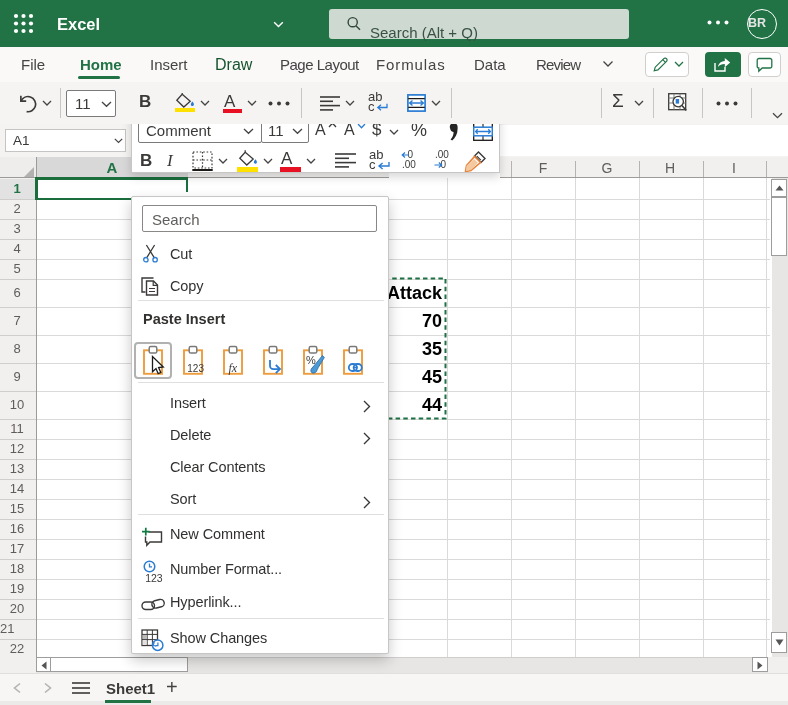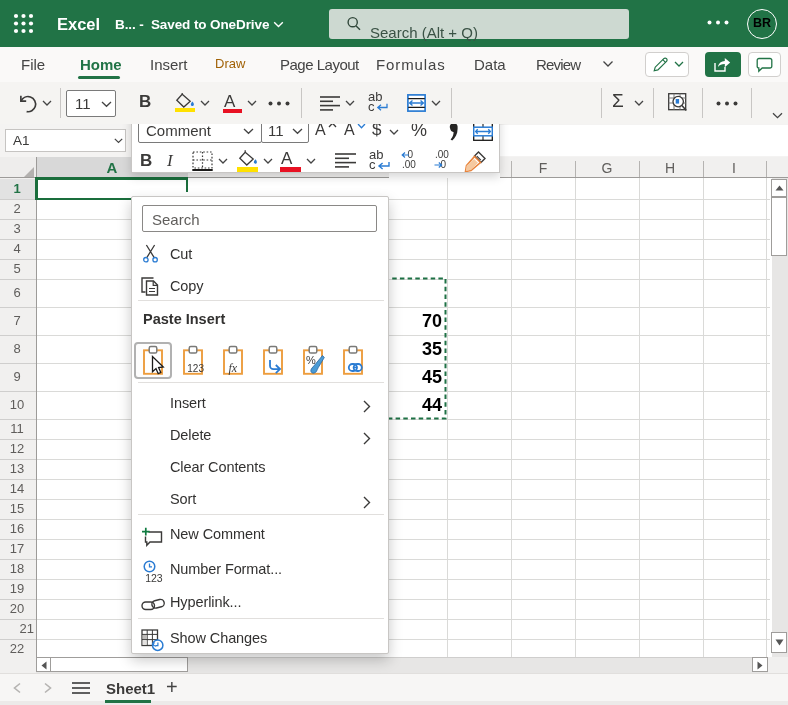--- a/index.html
+++ b/index.html
@@ -42,21 +42,21 @@
 <div class="abs" style="left:0;top:419px;width:34px;height:20px;font-size:13px;color:#5f5d5b;text-align:center;line-height:20px;">11</div>
 <div class="abs" style="left:0;top:439px;width:34px;height:20px;font-size:13px;color:#5f5d5b;text-align:center;line-height:20px;">12</div>
 <div class="abs" style="left:0;top:459px;width:34px;height:20px;font-size:13px;color:#5f5d5b;text-align:center;line-height:20px;">13</div>
 <div class="abs" style="left:0;top:479px;width:34px;height:20px;font-size:13px;color:#5f5d5b;text-align:center;line-height:20px;">14</div>
 <div class="abs" style="left:0;top:499px;width:34px;height:20px;font-size:13px;color:#5f5d5b;text-align:center;line-height:20px;">15</div>
 <div class="abs" style="left:0;top:519px;width:34px;height:20px;font-size:13px;color:#5f5d5b;text-align:center;line-height:20px;">16</div>
 <div class="abs" style="left:0;top:539px;width:34px;height:20px;font-size:13px;color:#5f5d5b;text-align:center;line-height:20px;">17</div>
 <div class="abs" style="left:0;top:559px;width:34px;height:20px;font-size:13px;color:#5f5d5b;text-align:center;line-height:20px;">18</div>
 <div class="abs" style="left:0;top:579px;width:34px;height:20px;font-size:13px;color:#5f5d5b;text-align:center;line-height:20px;">19</div>
 <div class="abs" style="left:0;top:599px;width:34px;height:20px;font-size:13px;color:#5f5d5b;text-align:center;line-height:20px;">20</div>
-<div class="abs" style="left:0;top:619px;width:34px;height:20px;font-size:13px;color:#5f5d5b;text-align:right;line-height:20px;">21</div>
+<div class="abs" style="left:0;top:619px;width:34px;height:20px;font-size:13px;color:#5f5d5b;text-align:left;line-height:20px;">21</div>
 <div class="abs" style="left:0;top:639px;width:34px;height:20px;font-size:13px;color:#5f5d5b;text-align:center;line-height:20px;">22</div>
 <div class="abs" style="left:0;top:199px;width:36px;height:1px;background:#cfcecd;"></div>
 <div class="abs" style="left:0;top:219px;width:36px;height:1px;background:#cfcecd;"></div>
 <div class="abs" style="left:0;top:239px;width:36px;height:1px;background:#cfcecd;"></div>
 <div class="abs" style="left:0;top:259px;width:36px;height:1px;background:#cfcecd;"></div>
 <div class="abs" style="left:0;top:279px;width:36px;height:1px;background:#cfcecd;"></div>
 <div class="abs" style="left:0;top:307px;width:36px;height:1px;background:#cfcecd;"></div>
 <div class="abs" style="left:0;top:335px;width:36px;height:1px;background:#cfcecd;"></div>
 <div class="abs" style="left:0;top:363px;width:36px;height:1px;background:#cfcecd;"></div>
 <div class="abs" style="left:0;top:391px;width:36px;height:1px;background:#cfcecd;"></div>
@@ -147,20 +147,21 @@
 
   <div class="abs" style="left:35px;top:177px;width:153px;height:2.5px;background:#1a6e3c;"></div>
     <div class="abs" style="left:35px;top:177px;width:2.5px;height:23px;background:#1a6e3c;"></div>
     <div class="abs" style="left:185.5px;top:177px;width:2.5px;height:15px;background:#1a6e3c;"></div>
     <div class="abs" style="left:35px;top:197.5px;width:153px;height:2.5px;background:#1a6e3c;"></div>
 
   <svg class="abs" style="left:383px;top:277px;" width="64" height="143" viewBox="0 0 64 143">
       <rect x="1.5" y="1.5" width="61" height="140" fill="none" stroke="#1e7145" stroke-width="2" stroke-dasharray="4.5 3.2"></rect>
     </svg>
 
+  <div class="abs" style="left:350px;top:279px;width:92px;height:28px;font-size:18px;font-weight:bold;color:#000;text-align:right;line-height:28px;">Attack</div>
   <div class="abs" style="left:350px;top:307px;width:92px;height:28px;font-size:18px;font-weight:bold;color:#000;text-align:right;line-height:28px;">70</div>
   <div class="abs" style="left:350px;top:335px;width:92px;height:28px;font-size:18px;font-weight:bold;color:#000;text-align:right;line-height:28px;">35</div>
   <div class="abs" style="left:350px;top:363px;width:92px;height:28px;font-size:18px;font-weight:bold;color:#000;text-align:right;line-height:28px;">45</div>
   <div class="abs" style="left:350px;top:391px;width:92px;height:28px;font-size:18px;font-weight:bold;color:#000;text-align:right;line-height:28px;">44</div>
 </div>
 
 <div id="menu" class="abs" style="left:131px;top:196px;width:258px;height:458px;background:#fff;border:1px solid #c8c6c4;border-radius:2px;box-shadow:0 6px 14px rgba(0,0,0,0.22);z-index:40;">
 <div class="abs" style="left:10px;top:8px;width:235px;height:27px;background:#fff;border:1px solid #8a8886;border-radius:2px;"></div>
 <div class="abs" style="left:20px;top:14px;font-size:15px;color:#605e5c;">Search</div>
 <svg class="abs" style="left:11px;top:47px;" width="15" height="19" viewBox="0 0 15 19">
@@ -356,48 +357,47 @@
         <circle cx="18" cy="3" r="2.1"></circle>
       <circle cx="3" cy="10.5" r="2.1"></circle>
         <circle cx="10.5" cy="10.5" r="2.1"></circle>
         <circle cx="18" cy="10.5" r="2.1"></circle>
       <circle cx="3" cy="18" r="2.1"></circle>
         <circle cx="10.5" cy="18" r="2.1"></circle>
         <circle cx="18" cy="18" r="2.1"></circle>
     </g>
   </svg>
   <div class="abs" style="left:57px;top:15px;color:#fff;font-size:16.5px;font-weight:bold;">Excel</div>
-  <div class="abs" style="left:115px;top:16.5px;color:#fff;font-size:13.5px;font-weight:600;letter-spacing:-0.1px;">B... -&nbsp; Saved to OneDrive</div>
   <svg class="abs" style="left:273px;top:21px;" width="11" height="7" viewBox="0 0 11 7">
       <path d="M1.2 1.2 L5.5 5.4 L9.8 1.2" stroke="#fff" stroke-width="1.4" fill="none"></path>
     </svg>
 
   <div class="abs" style="left:329px;top:9px;width:300px;height:30px;background:#cdd9d1;border-radius:3px;"></div>
   <svg class="abs" style="left:346px;top:16px;" width="16" height="16" viewBox="0 0 16 16">
       <circle cx="6.7" cy="6.2" r="4.6" stroke="#30473a" stroke-width="1.4" fill="none"></circle>
       <path d="M10.1 9.9 L14 13.8" stroke="#30473a" stroke-width="1.4"></path>
     </svg>
   <div class="abs" style="left:370px;top:16px;color:#3a5245;font-size:15px;margin-top:8px;">Search (Alt + Q)</div>
 
   <svg class="abs" style="left:707px;top:20px;" width="22" height="5" viewBox="0 0 22 5">
       <g fill="#fff">
         <circle cx="2.5" cy="2.5" r="2"></circle>
         <circle cx="11" cy="2.5" r="2"></circle>
         <circle cx="19.5" cy="2.5" r="2"></circle>
       </g>
     </svg>
 
-  <div class="abs" style="left:747px;top:9px;width:30px;height:30px;border:1.6px solid #fff;border-radius:50%;color:#000000;font-size:12.5px;font-weight:600;text-align:center;line-height:27px;">BR</div>
+  <div class="abs" style="left:747px;top:9px;width:30px;height:30px;border:1.6px solid #fff;border-radius:50%;color:#e5e5e5;font-size:12.5px;font-weight:600;line-height:27px;">BR</div>
 </div>
 <div id="tabrow" class="abs" style="left:0;top:47px;width:788px;height:35px;background:#faf9f8;z-index:60;">
   <div class="abs" style="left:21px;top:9px;font-size:15px;color:#444;">File</div>
   <div class="abs" style="left:80px;top:9px;font-size:15px;color:#217346;font-weight:600;text-align:center;">Home</div>
   <div class="abs" style="left:78px;top:29px;width:42px;height:3px;background:#217346;border-radius:2px;"></div>
   <div class="abs" style="left:150px;top:9px;font-size:15px;color:#444;">Insert</div>
-  <div class="abs" style="left:215px;top:9px;font-size:13px;color:#a16207;">Draw</div>
+  <div class="abs" style="left:215px;top:9px;font-size:16px;color:#14532d;">Draw</div>
   <div class="abs" style="left:280px;top:9px;font-size:15px;color:#444;letter-spacing:-0.5px;">Page Layout</div>
   <div class="abs" style="left:376px;top:9px;font-size:15px;color:#444;letter-spacing:0.9px;">Formulas</div>
   <div class="abs" style="left:474px;top:9px;font-size:15px;color:#444;">Data</div>
   <div class="abs" style="left:536px;top:9px;font-size:15px;color:#444;letter-spacing:-0.8px;">Review</div>
   <svg class="abs" style="left:602px;top:13px;" width="12" height="8" viewBox="0 0 12 8">
       <path d="M1.5 1.5 L6 6 L10.5 1.5" stroke="#444" stroke-width="1.3" fill="none"></path>
     </svg>
 
   <div class="abs" style="left:645px;top:5px;width:44px;height:25px;background:#fff;border:1px solid #d1cfcd;border-radius:4px;"></div>
   <svg class="abs" style="left:652px;top:9px;" width="17" height="17" viewBox="0 0 17 17">

